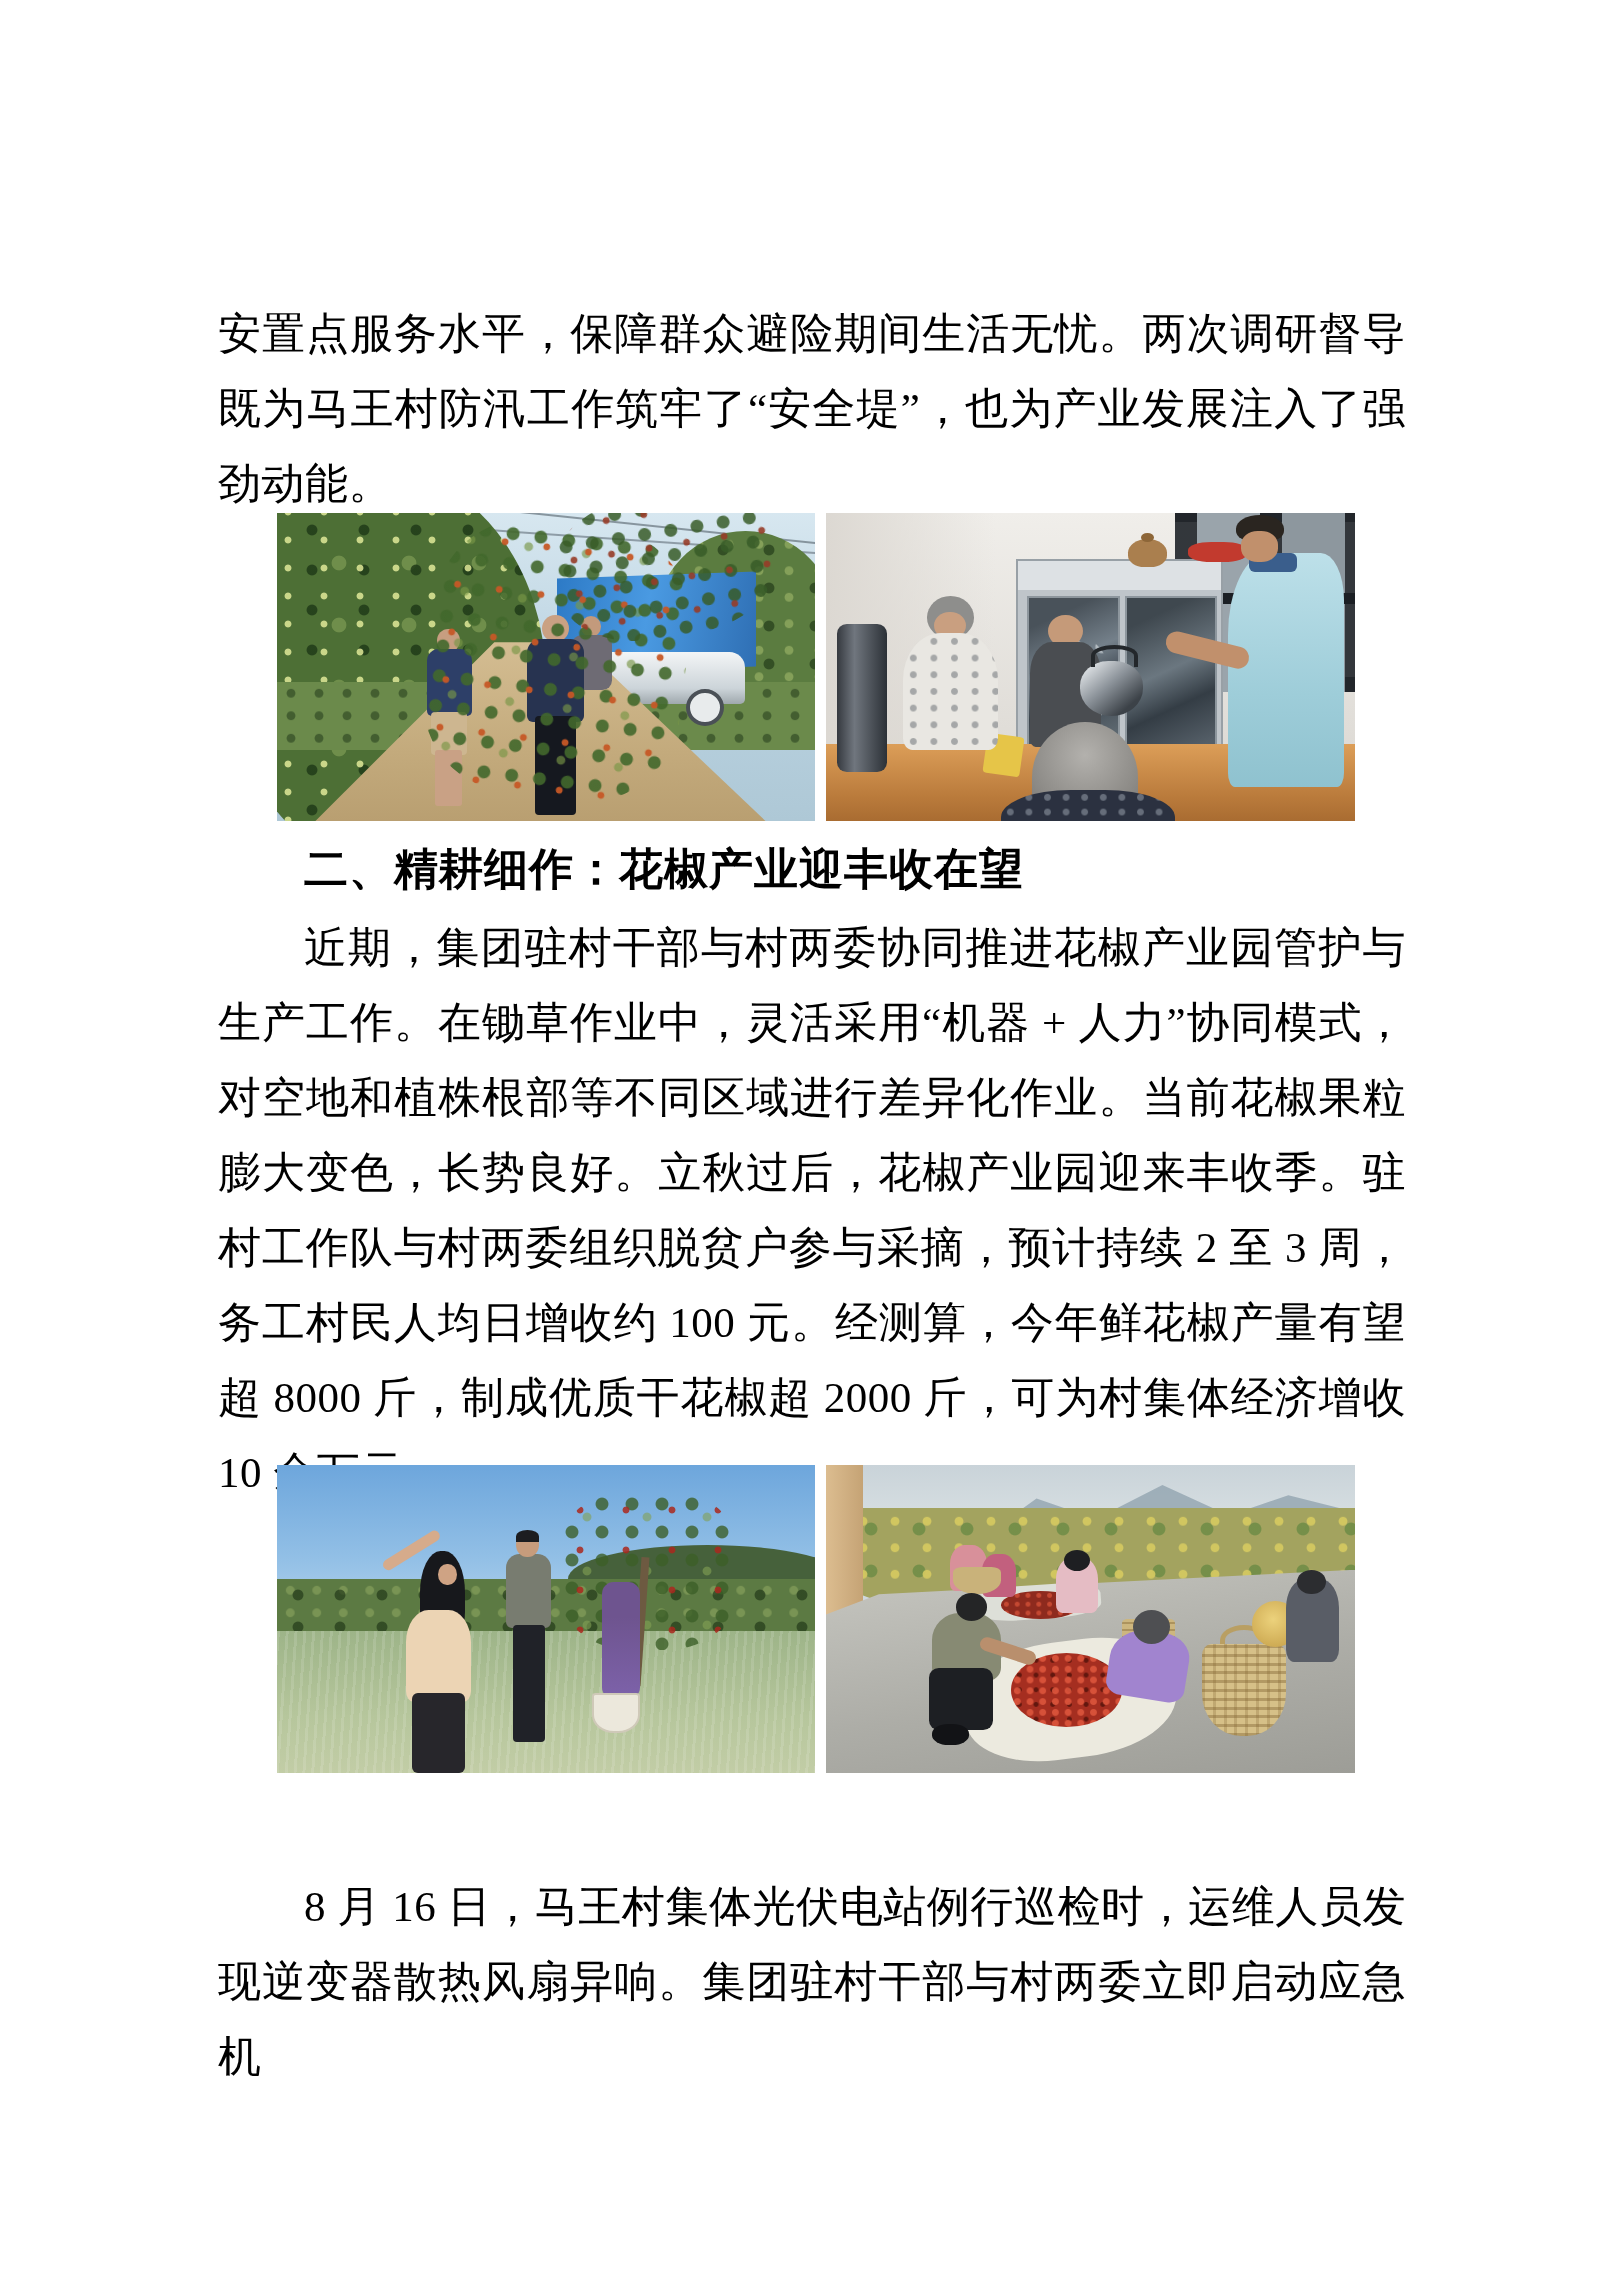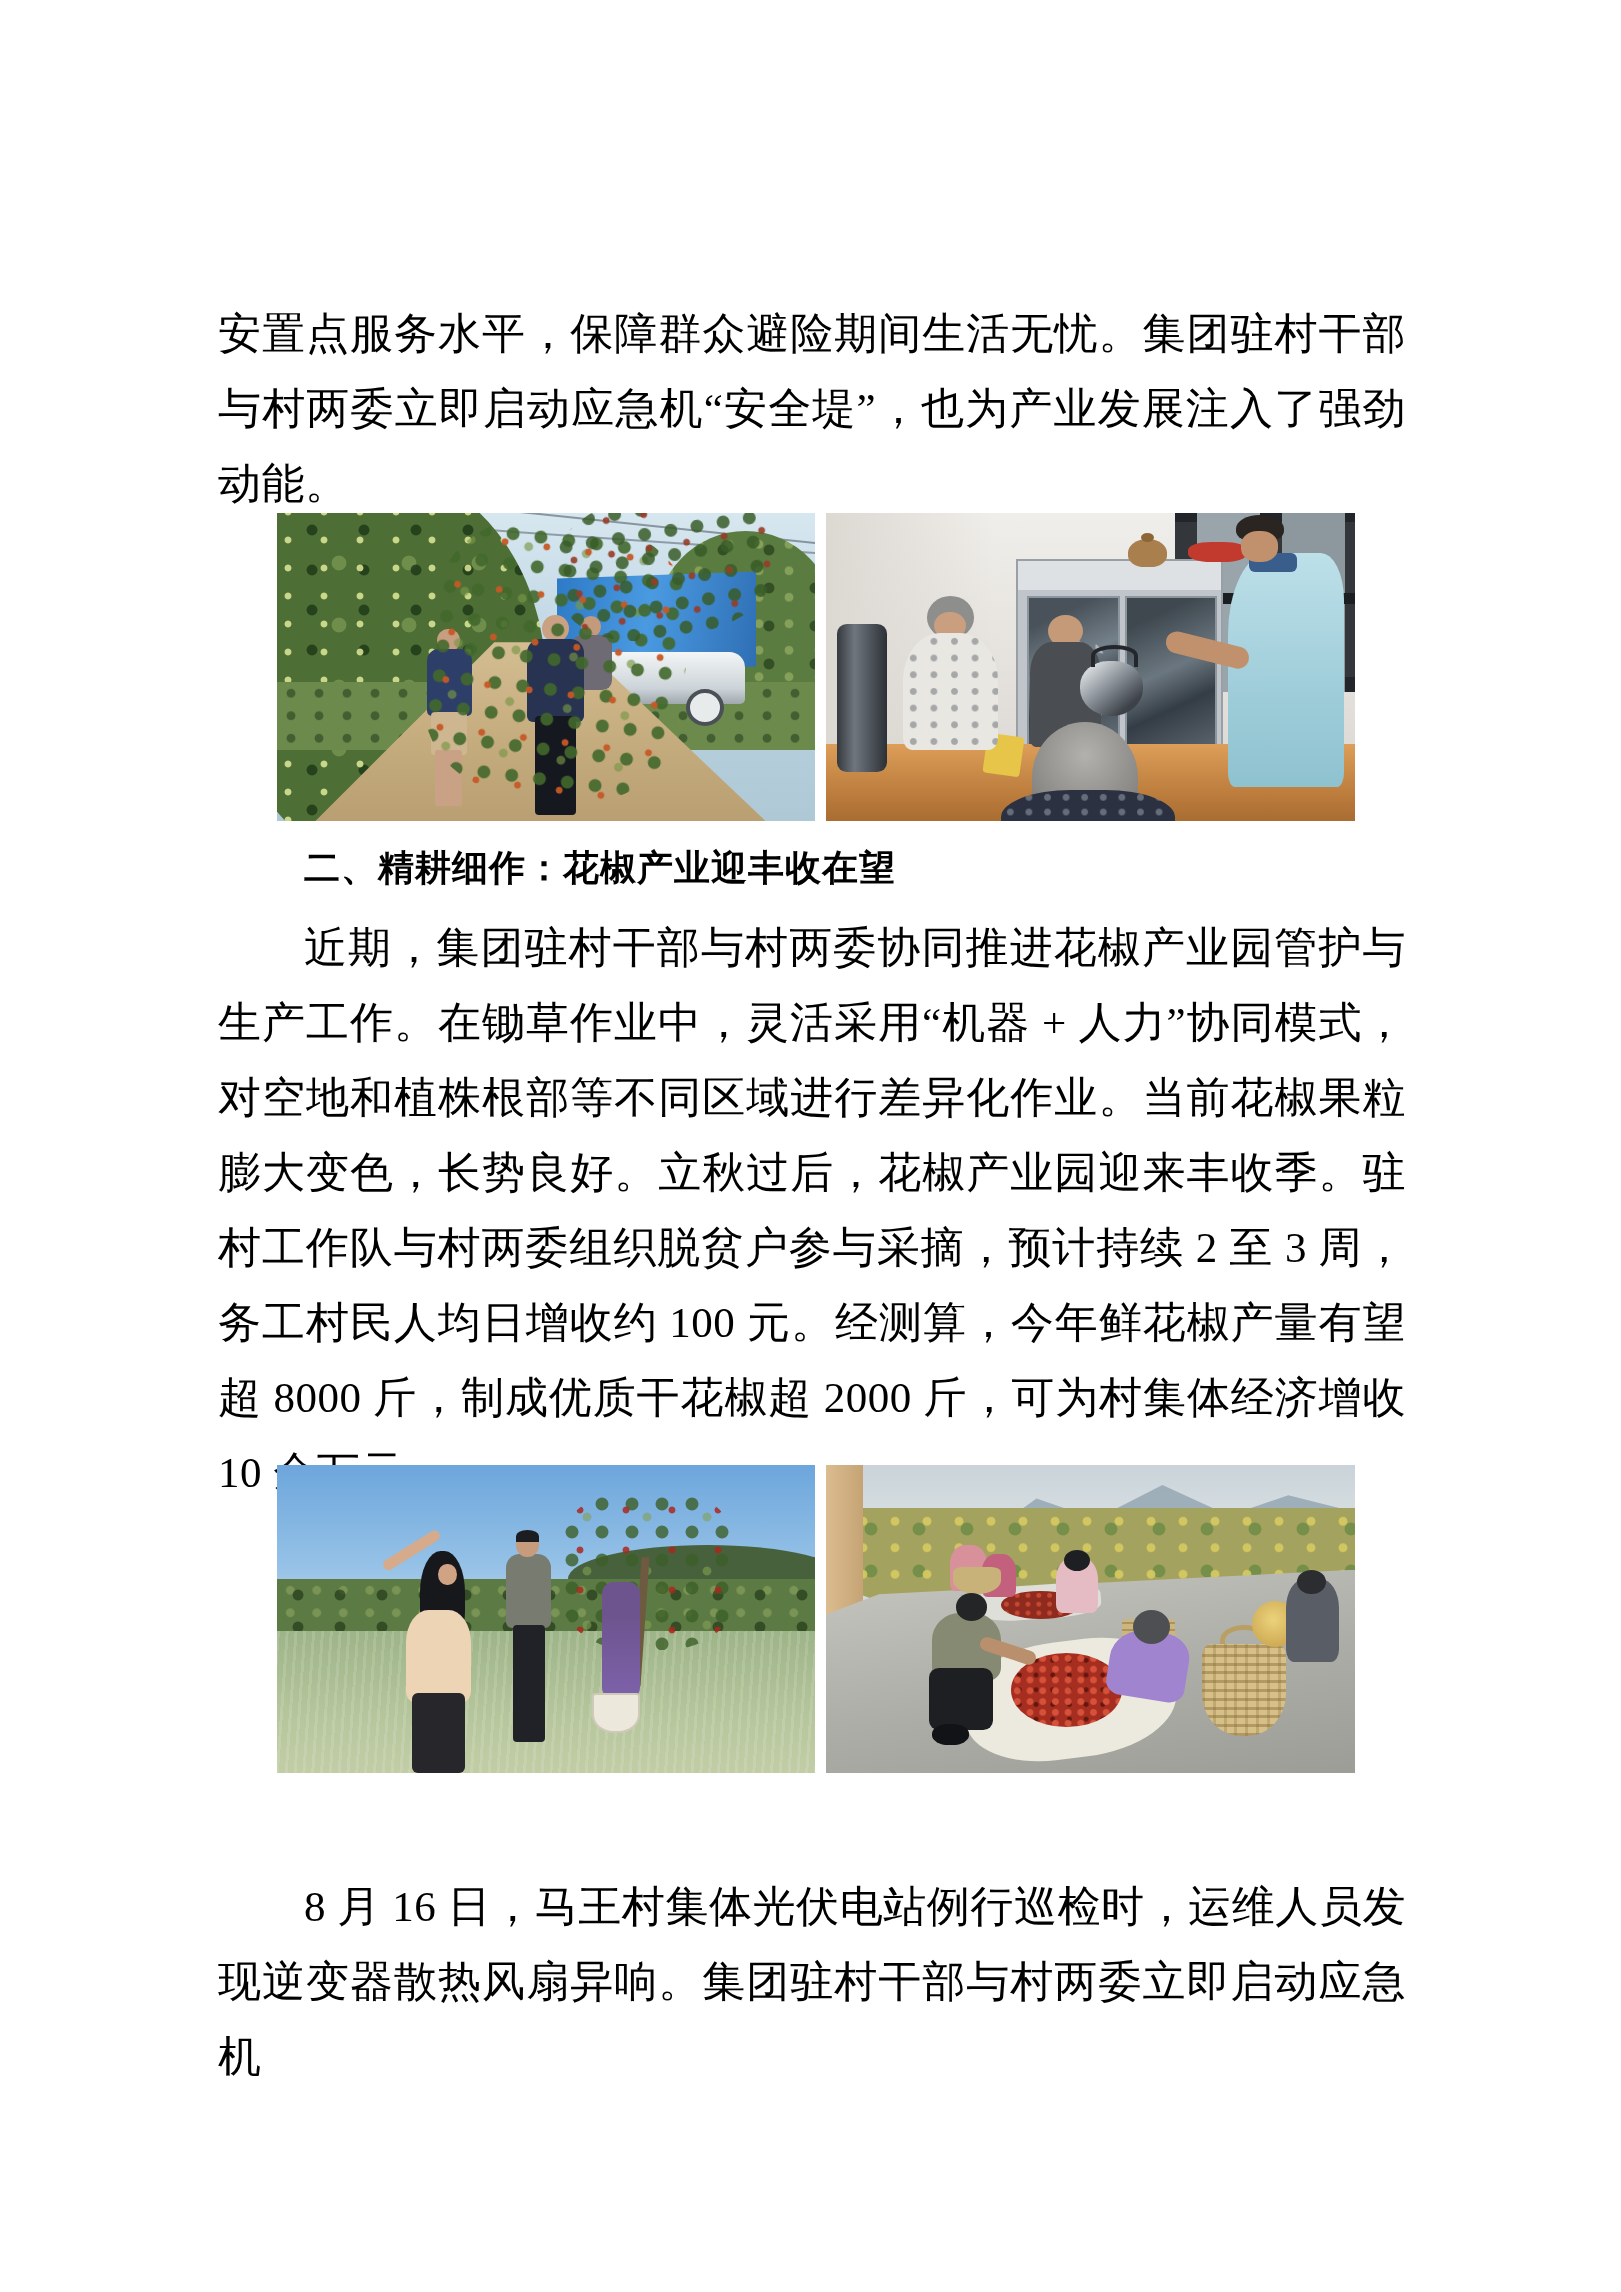--- a/index.html
+++ b/index.html
@@ -17,24 +17,24 @@
     left:218px;width:1188px;
     font-size:43px;line-height:75px;
     text-align:justify;
     letter-spacing:0.5px;
     margin:0;
   }
   .indent{text-indent:86px;}
   .h-title{
     position:absolute;
     left:218px;width:1188px;
-    font-size:36px;line-height:75px;
+    font-size:44px;line-height:75px;
     font-weight:700;
     text-indent:86px;
-    font-family:Liberation Serif, serif;
+    font-family:Liberation Sans, sans-serif;
     margin:0;
     letter-spacing:1px;
   }
   .photo{position:absolute;overflow:hidden;background:#cfd8dd;}
   .photo *{position:absolute;}
 
   
   .pa-sky{inset:0;background:linear-gradient(180deg,#d7e7f0,#b9d2e0 55%,#aec8d6);}
   .pa-wire{left:35%;top:4%;width:70%;height:2px;background:rgba(40,50,60,.45);transform:rotate(6deg);}
   .pa-wire2{left:40%;top:9%;width:62%;height:2px;background:rgba(40,50,60,.4);transform:rotate(4deg);}
@@ -208,21 +208,21 @@
   .pd-seated{left:43.5%;top:30%;width:8%;height:18%;border-radius:40% 40% 15% 15%;background:#e5bcc4;}
   .pd-seated-hair{left:45%;top:27.5%;width:5%;height:7%;border-radius:50%;background:#1e1f22;}
   .pd-dark-right{right:3%;top:37%;width:10%;height:27%;border-radius:35% 35% 15% 15%;background:#595d66;}
   .pd-dark-right-hair{right:5.5%;top:34%;width:5.5%;height:8%;border-radius:50%;background:#2c2d30;}
 </style>
 </head>
 <body>
 
 <div class="page">
 
-  <p class="p-body" style="top:296px">安置点服务水平，保障群众避险期间生活无忧。集团驻村干部与村两委立即启动应急机“安全堤”，也为产业发展注入了强劲动能。</p>
+  <p class="p-body" style="top:296px">安置点服务水平，保障群众避险期间生活无忧。两次调研督导既为马王村防汛工作筑牢了“安全堤”，也为产业发展注入了强劲动能。</p>
 
   <div class="photo" style="left:277px;top:513px;width:538px;height:308px" aria-label="村干部沿土路察看花椒树，背景有蓝色棚布与白色车辆">
     <div class="pa-sky"></div>
     <div class="pa-wire"></div>
     <div class="pa-wire2"></div>
     <div class="pa-treeL"></div>
     <div class="pa-bushR"></div>
     <div class="pa-midveg"></div>
     <div class="pa-tarp"></div>
     <div class="pa-car"></div>

